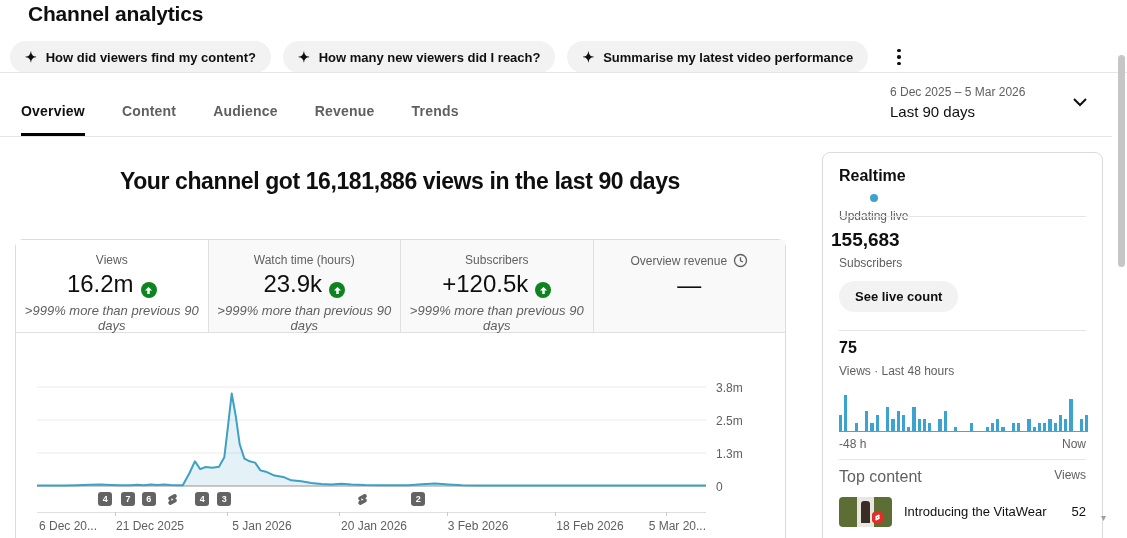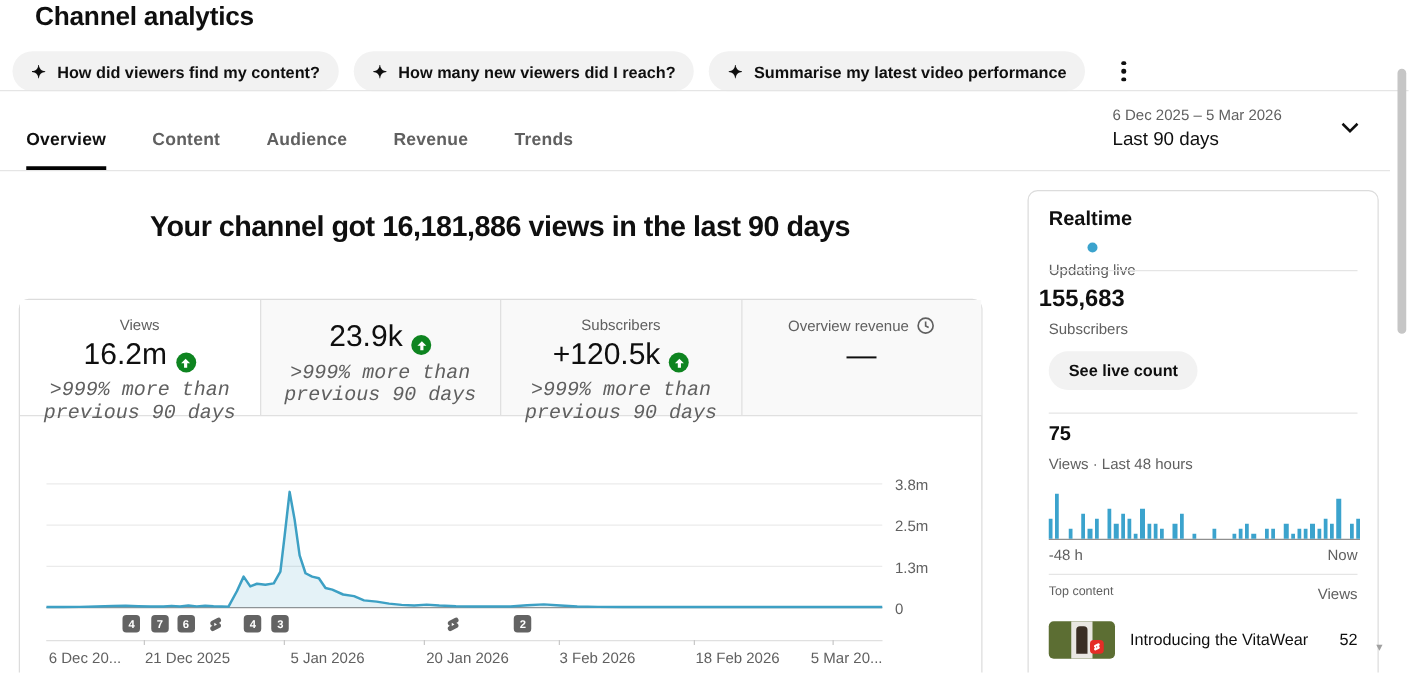--- a/index.html
+++ b/index.html
@@ -37,21 +37,21 @@
   
   .card { border:1px solid #dcdcdc; border-radius:8px; background:#fff; }
   #main-card { left:15px; top:239px; width:771px; height:310px; }
   .metric-row { display:flex; height:93px; border-bottom:1px solid #e0e0e0; }
   .metric { flex:1; text-align:center; background:#f9f9f9; border-left:1px solid #e0e0e0;
     cursor:pointer; padding-top:13px; }
   .metric:first-child { border-left:none; }
   .metric.selected { background:#fff; }
   .metric .mlabel { font-size:12px; color:#606060; display:flex; justify-content:center; gap:6px; align-items:center;}
   .metric .mval { font-size:24px; margin-top:3px; display:flex; justify-content:center; align-items:flex-end; gap:7px; }
-  .metric .msub { font-size:16px; font-style:italic; color:#606060; margin-top:5px;font-family:Liberation Mono, monospace; }
+  .metric .msub { font-size:13px; font-style:italic; color:#606060; margin-top:5px; }
   .up-badge { width:16px; height:16px; border-radius:50%; background:#0e8420; display:inline-flex;
     align-items:center; justify-content:center; }
   .clock { width:15px; height:15px; }
   
   #plot-svg { position:absolute; left:21px; top:137px; }
   .ylab { position:absolute; left:700px; width:60px; font-size:12px; color:#606060; }
   .marker { position:absolute; top:252px; width:14px; height:14px; background:#636363;
     border-radius:3px; color:#fff; font-size:9px; font-weight:700; display:flex;
     align-items:center; justify-content:center; cursor:pointer; }
   .marker.shorts { background:transparent; }
@@ -71,21 +71,21 @@
   .s-subs-lab { position:absolute; left:16px; top:103px; font-size:12px; color:#606060; }
   .s-btn { position:absolute; left:16px; top:128px; height:31px; line-height:31px; padding:0 16px;
     background:#f2f2f2; border-radius:16px; font-size:13px; font-weight:700; cursor:pointer; }
   .s-views { position:absolute; left:16px; top:186px; font-size:16px; font-weight:700; }
   .s-views-lab { position:absolute; left:16px; top:211px; font-size:12px; color:#606060; }
   .bars { position:absolute; left:16px; top:238px; width:249px; height:41px; display:flex;
     align-items:flex-end; gap:2px; border-bottom:1px solid #8f8f8f; }
   .bars i { flex:1; background:#3ba3cd; }
   .s-range-l { position:absolute; left:16px; top:284px; font-size:12px; color:#606060; }
   .s-range-r { position:absolute; right:16px; top:284px; font-size:12px; color:#606060; }
-  .s-tc-lab { position:absolute; left:16px; top:315px; font-size:10px; color:#606060; }
+  .s-tc-lab { position:absolute; left:16px; top:315px; font-size:16px; color:#606060; }
   .s-tc-views { position:absolute; right:16px; top:315px; font-size:12px; color:#606060; }
   .thumb { position:absolute; left:16px; top:344px; width:53px; height:30px; border-radius:4px;
     background:#5c6e33; overflow:hidden; cursor:pointer; }
   .thumb .strip { position:absolute; left:18px; top:0; width:17px; height:30px; background:#e9e7e2; }
   .thumb .fig { position:absolute; left:22px; top:4px; width:9px; height:22px; background:#3a2e24; border-radius:3px 3px 0 0; }
   .thumb .badge { position:absolute; right:9px; bottom:4px; width:11px; height:11px; background:#e52d27;
     border-radius:3px; display:flex; align-items:center; justify-content:center; }
   .s-item-title { position:absolute; left:81px; top:351px; width:145px; font-size:13px;
     white-space:nowrap; overflow:hidden; }
   .s-item-views { position:absolute; right:16px; top:351px; font-size:13px; }
@@ -148,20 +148,21 @@
             <span>16.2m</span>
           <span class="up-badge">
             <svg width="9" height="9" viewBox="0 0 10 10">
                 <path d="M5 1 L9 5 H6.4 V9 H3.6 V5 H1 Z" fill="#fff"></path>
               </svg>
             </span>
         </div>
         <div class="msub">&gt;999% more than previous 90 days</div>
       </div>
       <div class="metric">
+        <div class="mlabel">Watch time (hours)</div>
         <div class="mval">
             <span>23.9k</span>
           <span class="up-badge">
             <svg width="9" height="9" viewBox="0 0 10 10">
                 <path d="M5 1 L9 5 H6.4 V9 H3.6 V5 H1 Z" fill="#fff"></path>
               </svg>
             </span>
         </div>
         <div class="msub">&gt;999% more than previous 90 days</div>
       </div>

